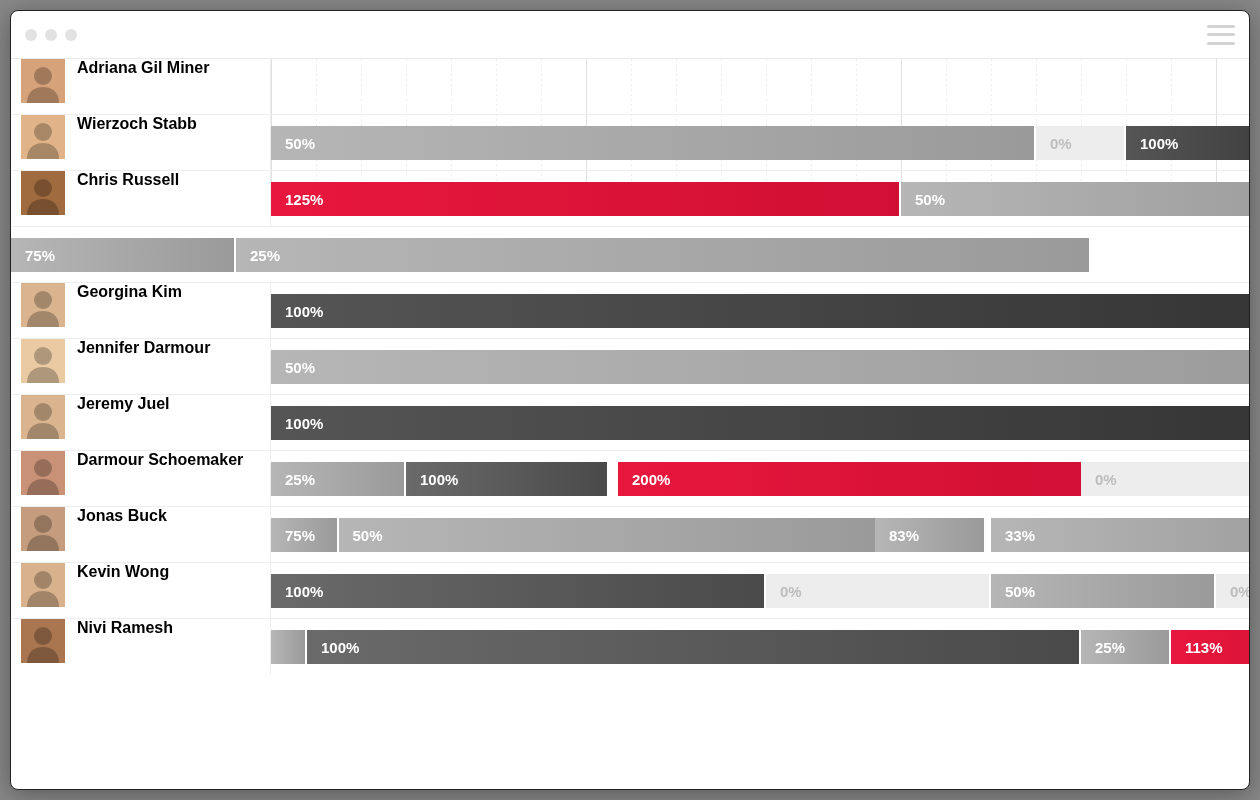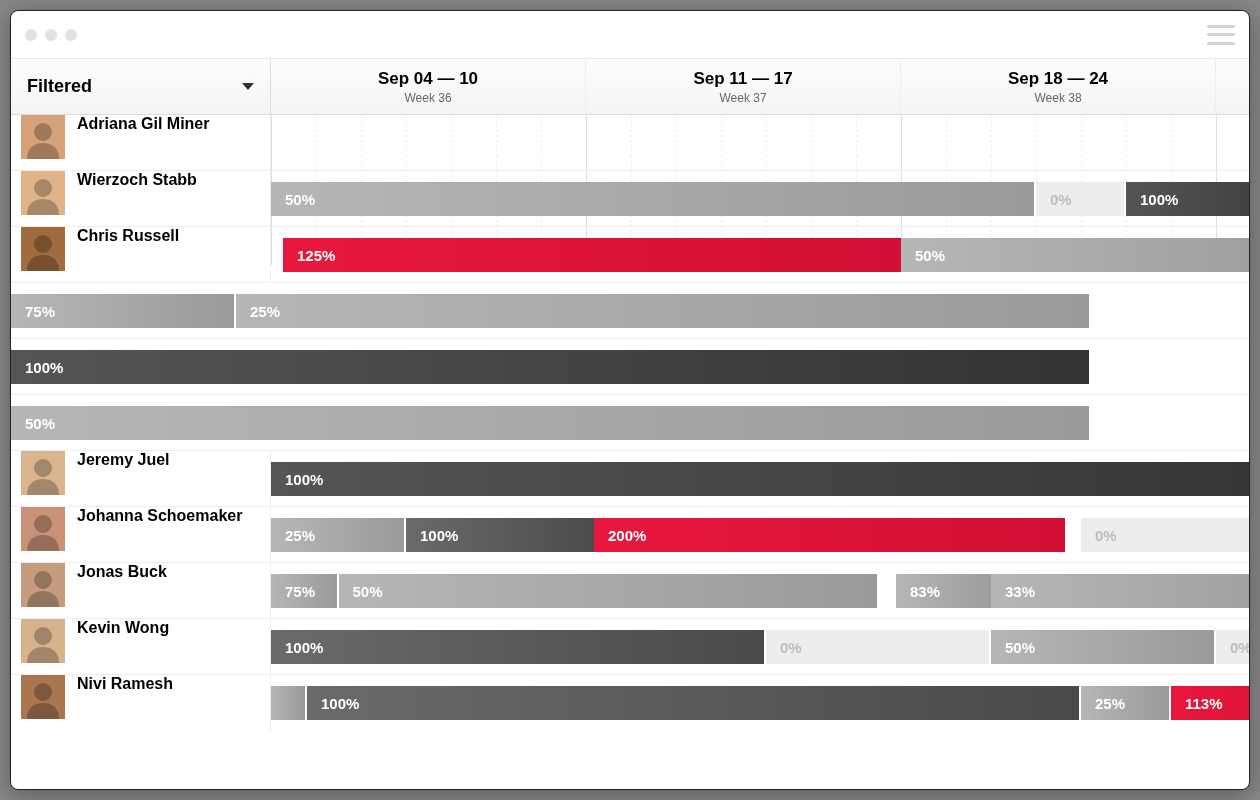--- a/index.html
+++ b/index.html
@@ -144,41 +144,20 @@
       <div class="dot"></div>
       <div class="dot"></div>
     </div>
     <div class="hamburger">
       <span></span>
         <span></span>
         <span></span>
     </div>
   </div>
 
-  <div class="header-row">
-    <div class="filter-cell">
-      <span>Filtered</span>
-      <span class="caret-down"></span>
-    </div>
-    <div class="weeks" id="weeks">
-        <div class="week">
-          <div class="week-range">Sep 04 — 10</div>
-          <div class="week-num">Week 36</div>
-        </div>
-        <div class="week">
-          <div class="week-range">Sep 11 — 17</div>
-          <div class="week-num">Week 37</div>
-        </div>
-        <div class="week">
-          <div class="week-range">Sep 18 — 24</div>
-          <div class="week-num">Week 38</div>
-        </div>
-        <div class="week"></div>
-      </div>
-  </div>
 
   <div class="body">
     <svg class="grid-bg" id="grid-bg" width="1080">
         <line x1="0.5" x2="0.5" y1="0" y2="2000" stroke="#e0e0e0" stroke-width="1"></line>
         <line x1="45.5" x2="45.5" y1="0" y2="2000" stroke="#ececec" stroke-width="1" stroke-dasharray="2 3"></line>
         <line x1="90.5" x2="90.5" y1="0" y2="2000" stroke="#ececec" stroke-width="1" stroke-dasharray="2 3"></line>
         <line x1="135.5" x2="135.5" y1="0" y2="2000" stroke="#ececec" stroke-width="1" stroke-dasharray="2 3"></line>
         <line x1="180.5" x2="180.5" y1="0" y2="2000" stroke="#ececec" stroke-width="1" stroke-dasharray="2 3"></line>
         <line x1="225.5" x2="225.5" y1="0" y2="2000" stroke="#ececec" stroke-width="1" stroke-dasharray="2 3"></line>
         <line x1="270.5" x2="270.5" y1="0" y2="2000" stroke="#ececec" stroke-width="1" stroke-dasharray="2 3"></line>
@@ -236,36 +215,56 @@
             <div class="avatar">
               <svg viewBox="0 0 44 44" xmlns="http://www.w3.org/2000/svg">
     <rect width="44" height="44" fill="#a06b3f"></rect>
     <circle cx="22" cy="17" r="9" fill="rgba(0,0,0,0.25)"></circle>
     <path d="M6 44 C6 32 14 28 22 28 C30 28 38 32 38 44 Z" fill="rgba(0,0,0,0.25)"></path>
   </svg>
             </div>
             <span>Chris Russell</span>
           </div>
           <div class="lane">
-            <div class="seg over" style="left: 12px; width: 628px;">125%</div>
+            <div class="seg over" style="left: 0px; width: 628px;">125%</div>
             <div class="seg mid" style="left: 630px; width: 448px;">50%</div>
           </div>
         </div>
         <div class="row">
           <div class="lane">
             <div class="seg mid" style="left: 0px; width: 223px;">75%</div>
             <div class="seg mid" style="left: 225px; width: 853px;">25%</div>
           </div>
         </div>
         <div class="row">
+          <div class="person">
+            <div class="avatar">
+              <svg viewBox="0 0 44 44" xmlns="http://www.w3.org/2000/svg">
+    <rect width="44" height="44" fill="#d9b48f"></rect>
+    <circle cx="22" cy="17" r="9" fill="rgba(0,0,0,0.25)"></circle>
+    <path d="M6 44 C6 32 14 28 22 28 C30 28 38 32 38 44 Z" fill="rgba(0,0,0,0.25)"></path>
+  </svg>
+            </div>
+            <span>Georgina Kim</span>
+          </div>
           <div class="lane">
             <div class="seg very-dark" style="left: 0px; width: 1078px;">100%</div>
           </div>
         </div>
         <div class="row">
+          <div class="person">
+            <div class="avatar">
+              <svg viewBox="0 0 44 44" xmlns="http://www.w3.org/2000/svg">
+    <rect width="44" height="44" fill="#e9caa3"></rect>
+    <circle cx="22" cy="17" r="9" fill="rgba(0,0,0,0.25)"></circle>
+    <path d="M6 44 C6 32 14 28 22 28 C30 28 38 32 38 44 Z" fill="rgba(0,0,0,0.25)"></path>
+  </svg>
+            </div>
+            <span>Jennifer Darmour</span>
+          </div>
           <div class="lane">
             <div class="seg mid" style="left: 0px; width: 1078px;">50%</div>
           </div>
         </div>
         <div class="row">
           <div class="person">
             <div class="avatar">
               <svg viewBox="0 0 44 44" xmlns="http://www.w3.org/2000/svg">
     <rect width="44" height="44" fill="#d9b48f"></rect>
     <circle cx="22" cy="17" r="9" fill="rgba(0,0,0,0.25)"></circle>
@@ -280,44 +279,44 @@
         </div>
         <div class="row">
           <div class="person">
             <div class="avatar">
               <svg viewBox="0 0 44 44" xmlns="http://www.w3.org/2000/svg">
     <rect width="44" height="44" fill="#c99277"></rect>
     <circle cx="22" cy="17" r="9" fill="rgba(0,0,0,0.25)"></circle>
     <path d="M6 44 C6 32 14 28 22 28 C30 28 38 32 38 44 Z" fill="rgba(0,0,0,0.25)"></path>
   </svg>
             </div>
-            <span>Johanna Schoemaker</span>
+            <span>Darmour Schoemaker</span>
           </div>
           <div class="lane">
             <div class="seg mid" style="left: 0px; width: 133px;">25%</div>
             <div class="seg dark" style="left: 135px; width: 200.5px;">100%</div>
-            <div class="seg over" style="left: 323px; width: 470.5px;">200%</div>
+            <div class="seg over" style="left: 347px; width: 470.5px;">200%</div>
             <div class="seg light" style="left: 810px; width: 268px;">0%</div>
           </div>
         </div>
         <div class="row">
           <div class="person">
             <div class="avatar">
               <svg viewBox="0 0 44 44" xmlns="http://www.w3.org/2000/svg">
     <rect width="44" height="44" fill="#c59c7e"></rect>
     <circle cx="22" cy="17" r="9" fill="rgba(0,0,0,0.25)"></circle>
     <path d="M6 44 C6 32 14 28 22 28 C30 28 38 32 38 44 Z" fill="rgba(0,0,0,0.25)"></path>
   </svg>
             </div>
             <span>Jonas Buck</span>
           </div>
           <div class="lane">
             <div class="seg mid" style="left: 0px; width: 65.5px;">75%</div>
             <div class="seg mid" style="left: 67.5px; width: 538px;">50%</div>
-            <div class="seg mid" style="left: 625px; width: 109px;">83%</div>
+            <div class="seg mid" style="left: 604px; width: 109px;">83%</div>
             <div class="seg mid" style="left: 720px; width: 358px;">33%</div>
           </div>
         </div>
         <div class="row">
           <div class="person">
             <div class="avatar">
               <svg viewBox="0 0 44 44" xmlns="http://www.w3.org/2000/svg">
     <rect width="44" height="44" fill="#d8b28c"></rect>
     <circle cx="22" cy="17" r="9" fill="rgba(0,0,0,0.25)"></circle>
     <path d="M6 44 C6 32 14 28 22 28 C30 28 38 32 38 44 Z" fill="rgba(0,0,0,0.25)"></path>

